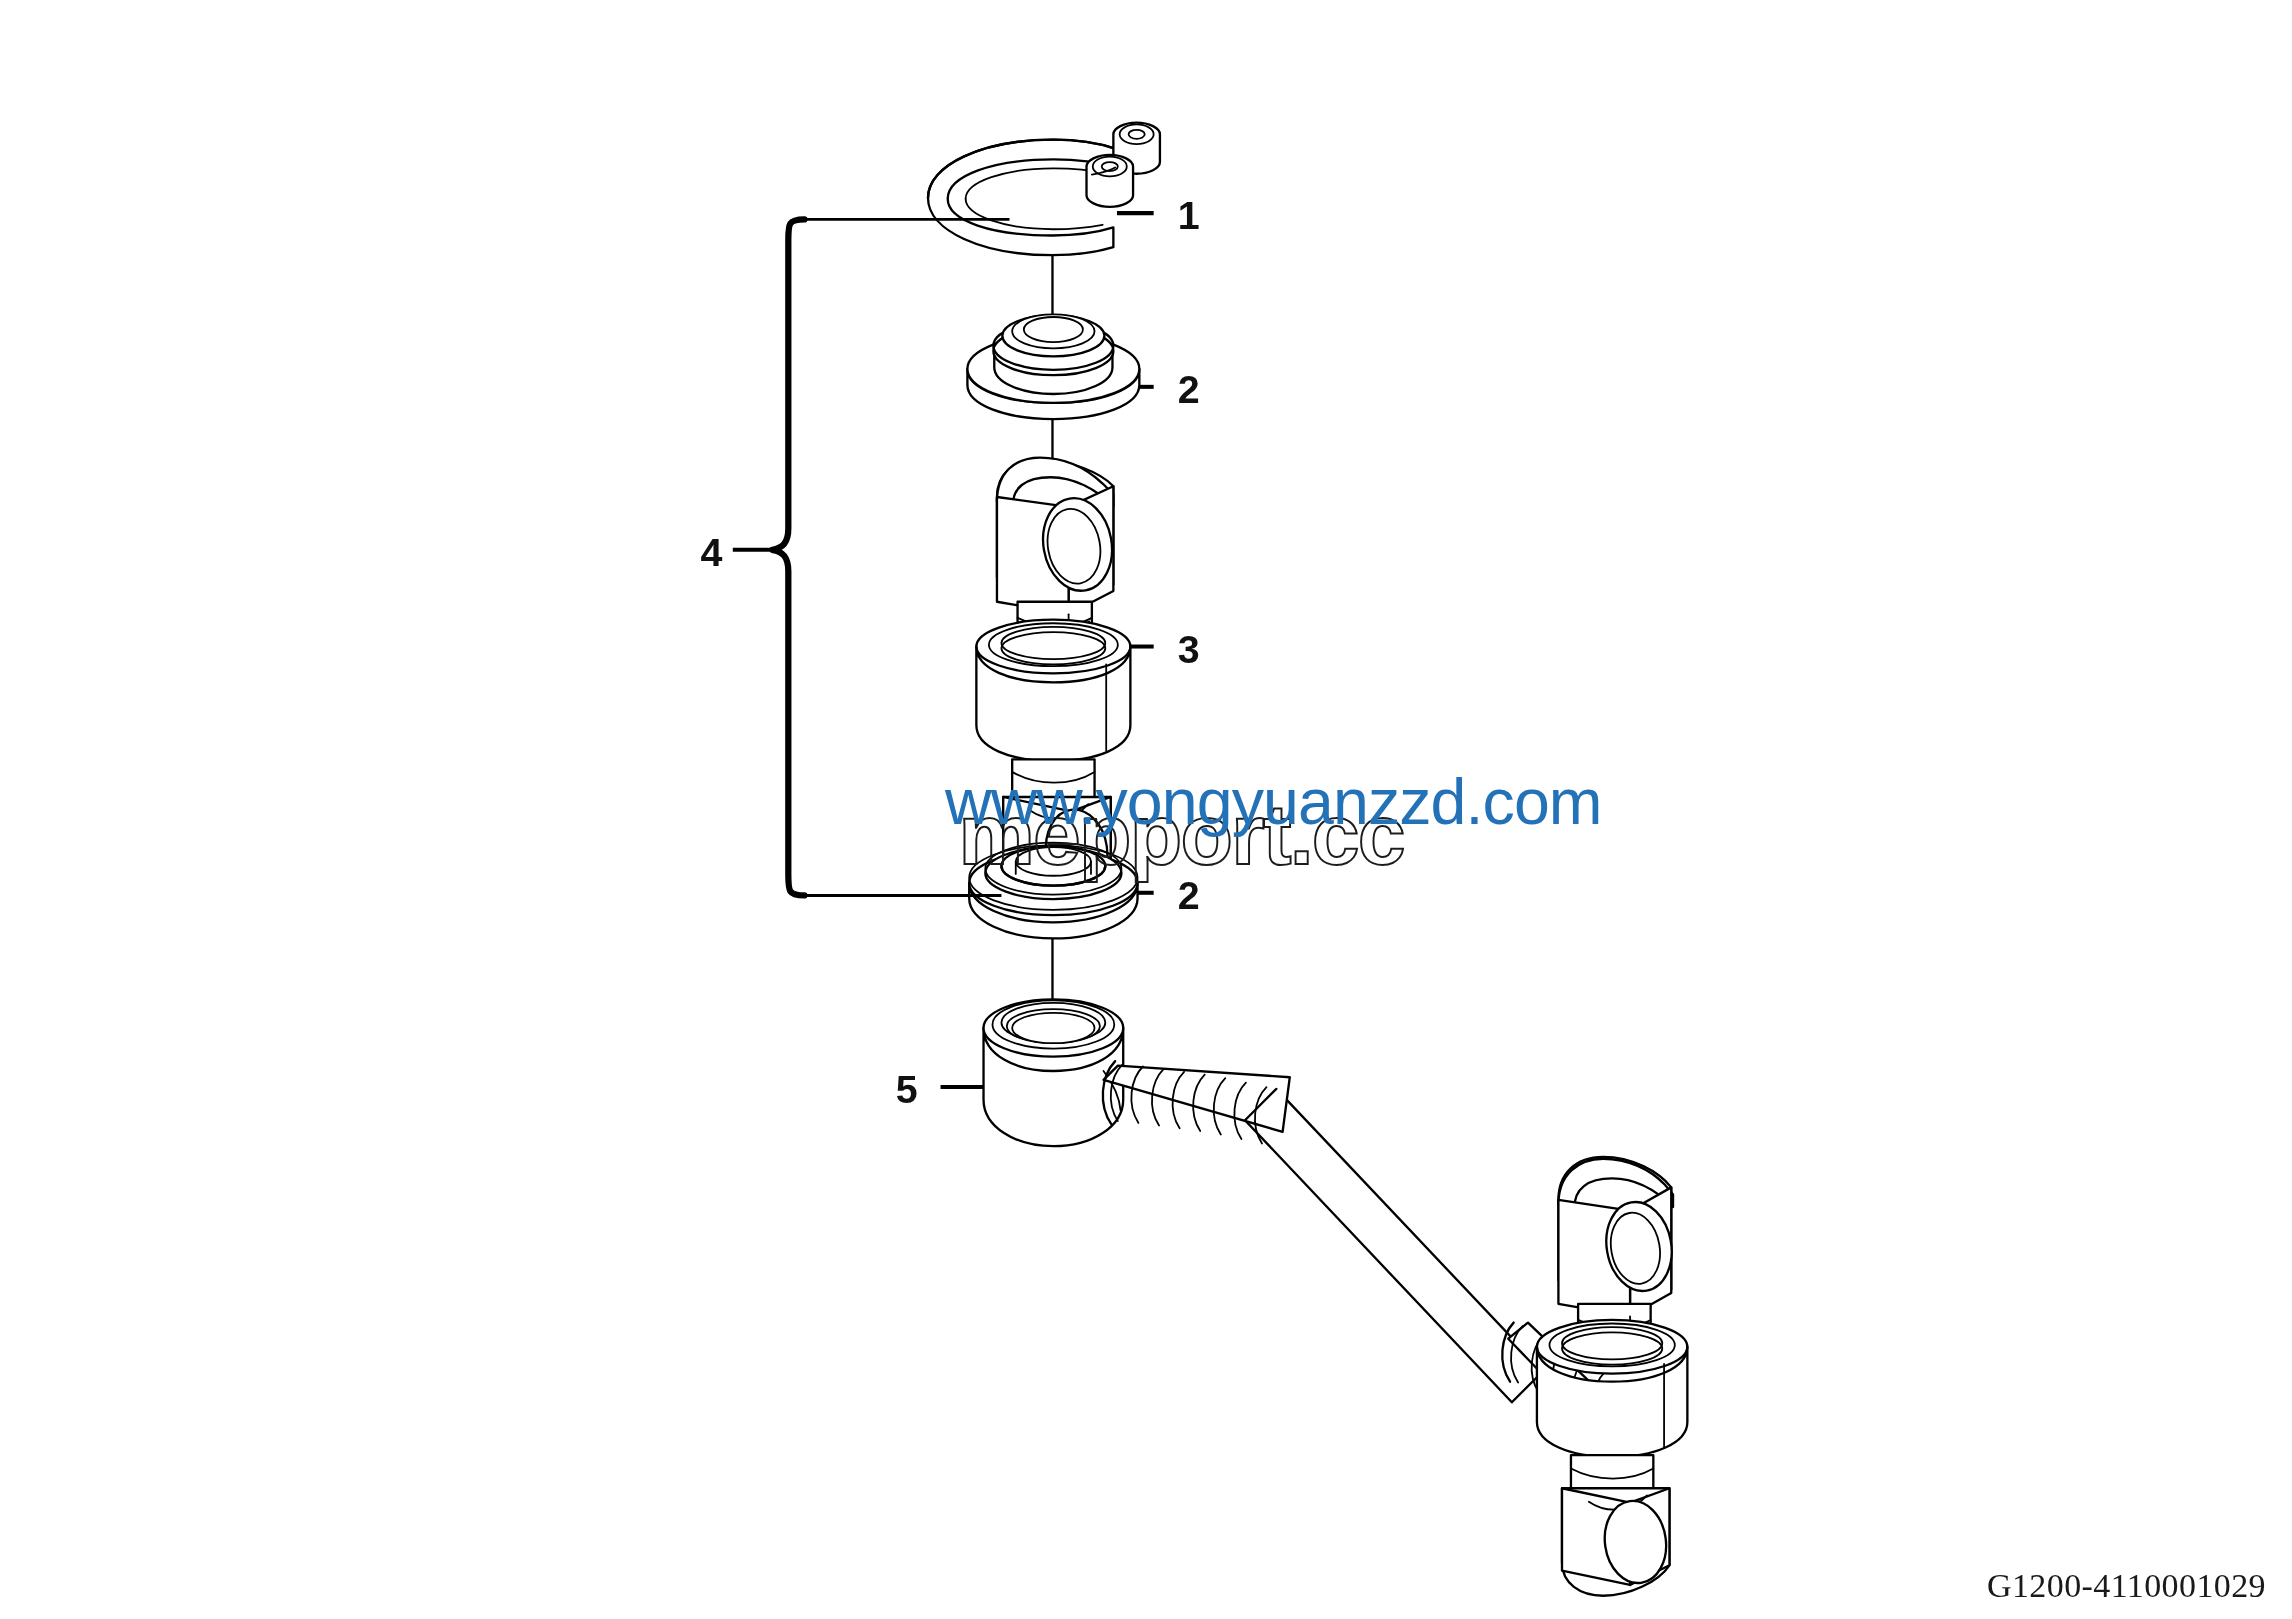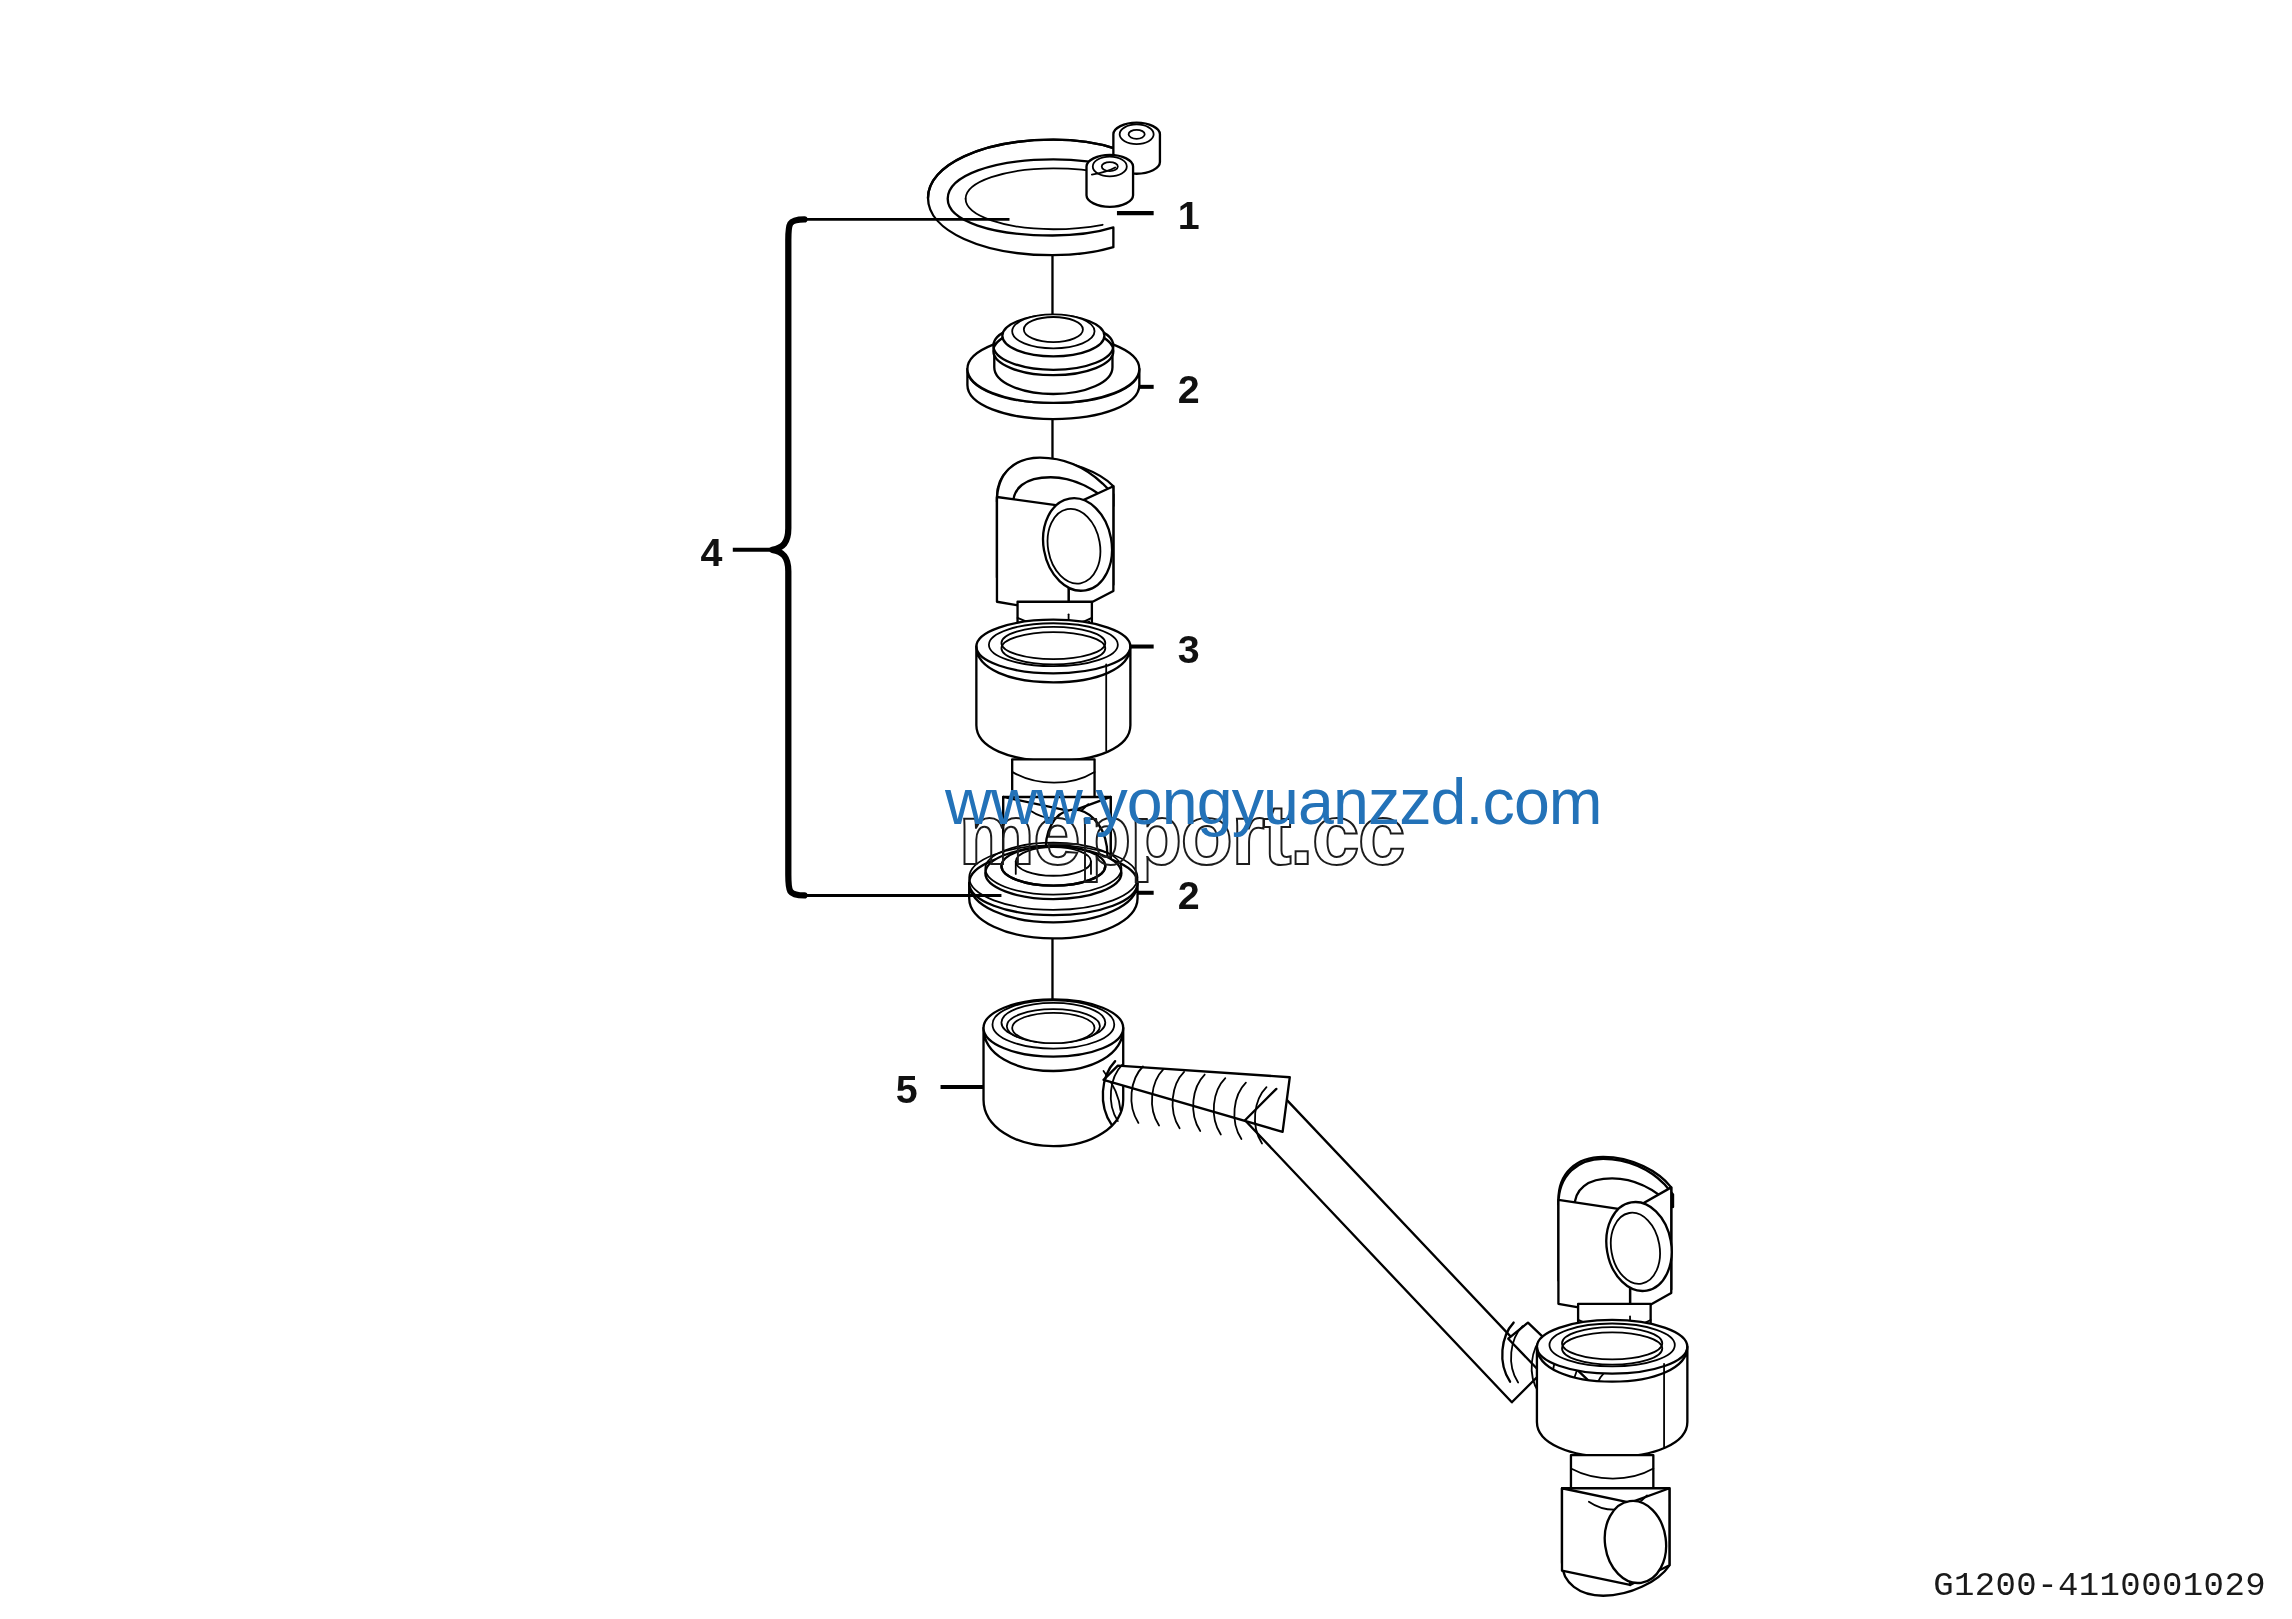--- a/index.html
+++ b/index.html
@@ -80,21 +80,21 @@
   .callout-num {
     font-family: "Liberation Sans", sans-serif;
     font-size: 44px;
     font-weight: bold;
     fill: #111111;
   }
   .footer-code {
     position: absolute;
     right: 27px;
     bottom: 14.3px;
-    font-family: Liberation Mono, monospace;
+    font-family: Liberation Serif, serif;
     font-size: 34px;
     color: #1a1a1a;
     letter-spacing: 0.4px;
     white-space: nowrap;
   }
   .wm-outline {
     font-family: "Liberation Sans", sans-serif;
     font-size: 96px;
     font-weight: bold;
     fill: none;

